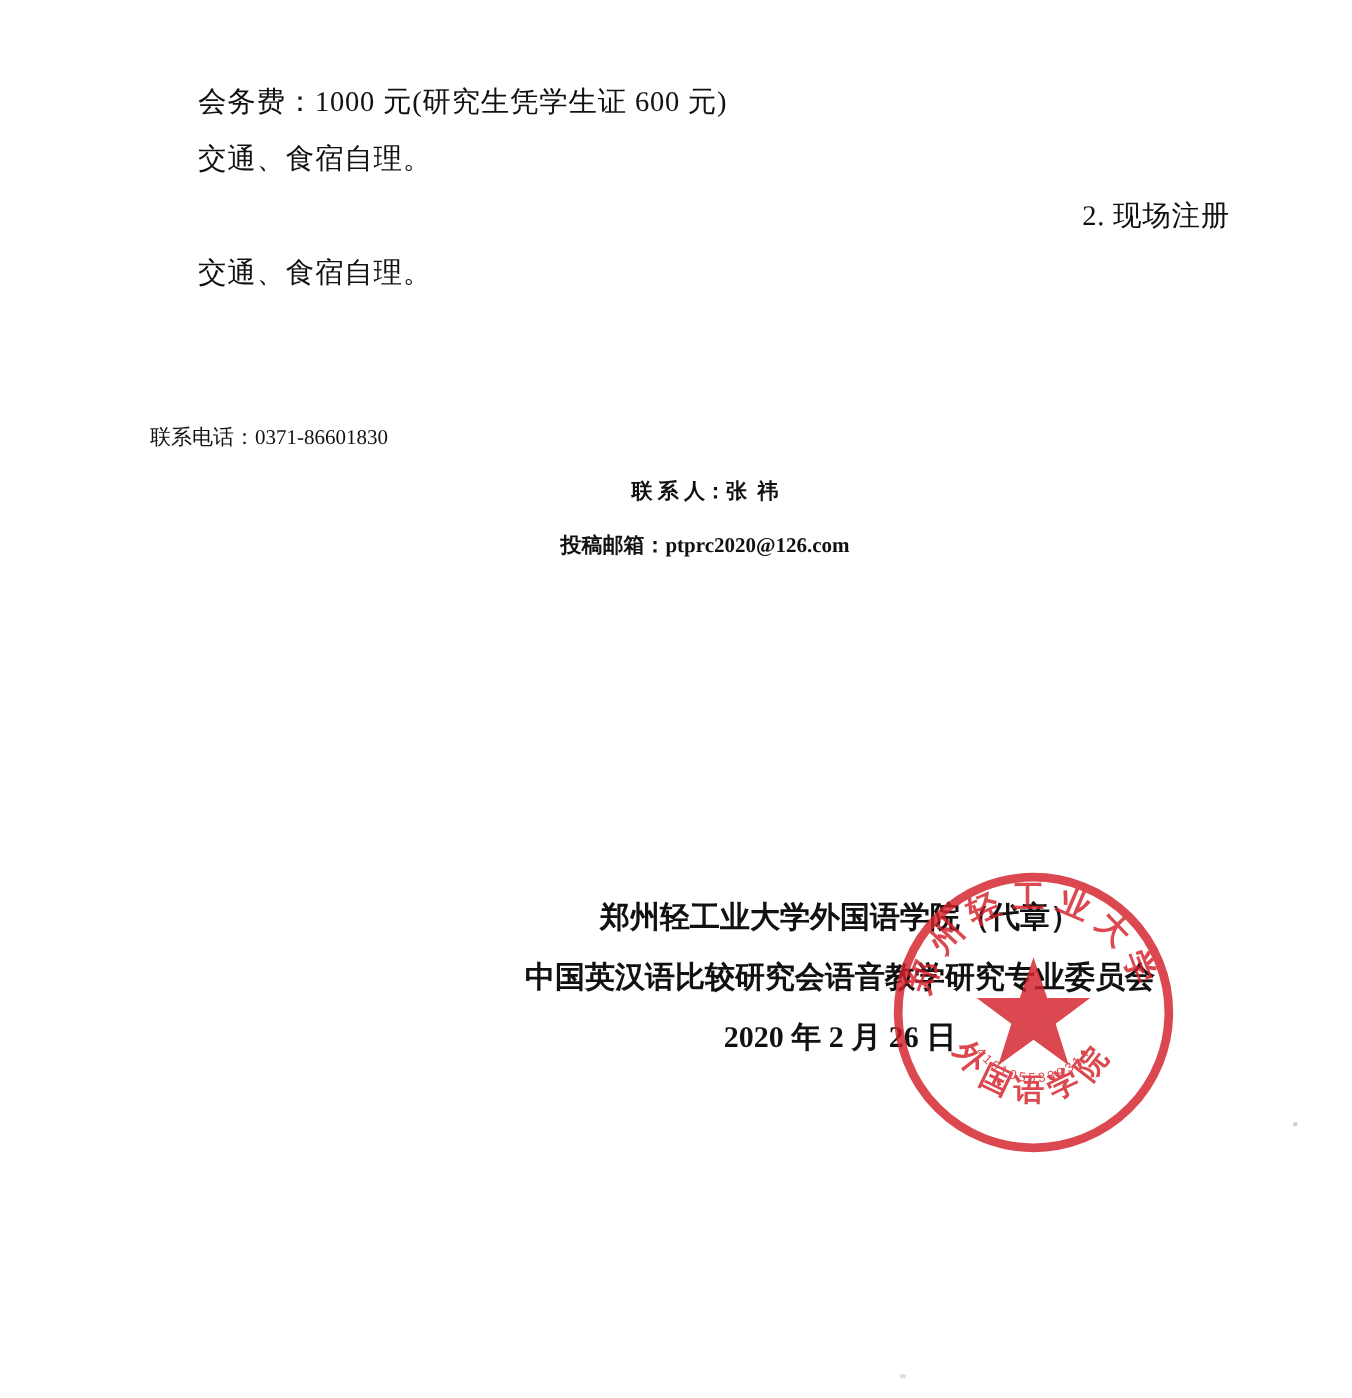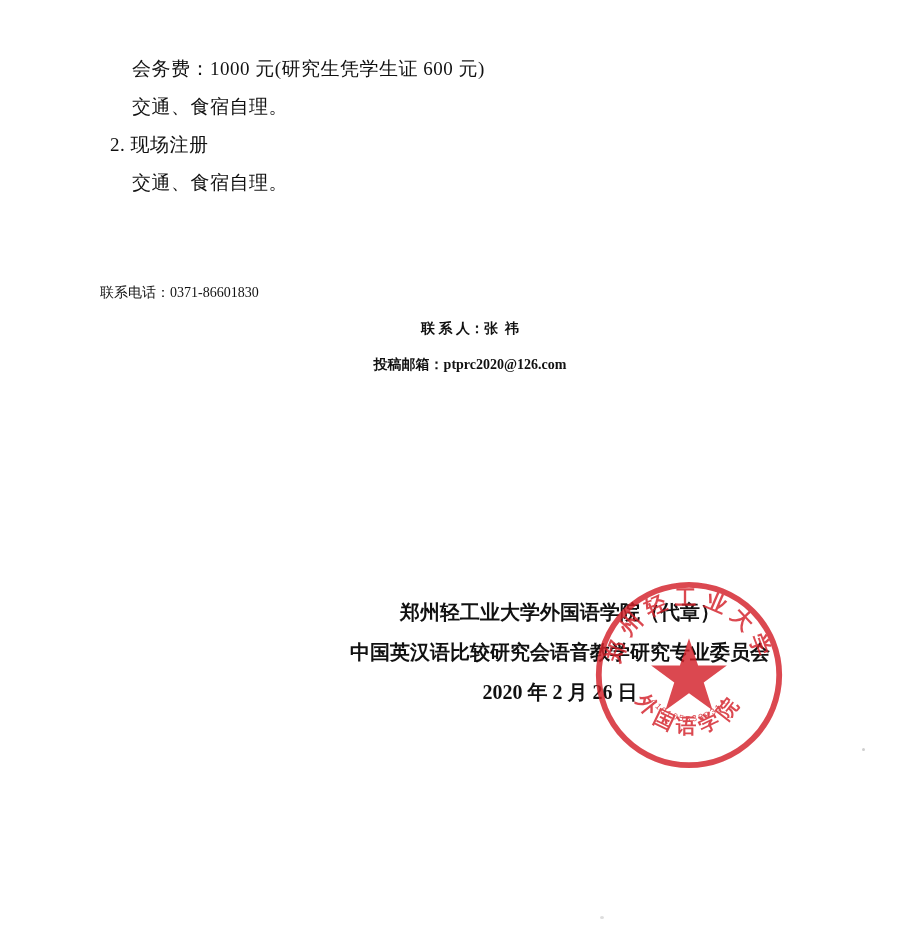--- a/index.html
+++ b/index.html
@@ -28,21 +28,21 @@
     top: 50px;
     width: 720px;
   }
   .line {
     font-size: 19px;
     line-height: 38px;
     letter-spacing: 0.5px;
     white-space: pre;
   }
   .indent-1 { padding-left: 32px; }
-  .indent-0 { padding-left: 10px; }
+  .indent-0 { padding-left: 10px; text-align: right; }
 
   
   .contact-block {
     position: absolute;
     left: 100px;
     top: 275px;
     width: 740px;
   }
   .contact-line {
     font-size: 14px;

